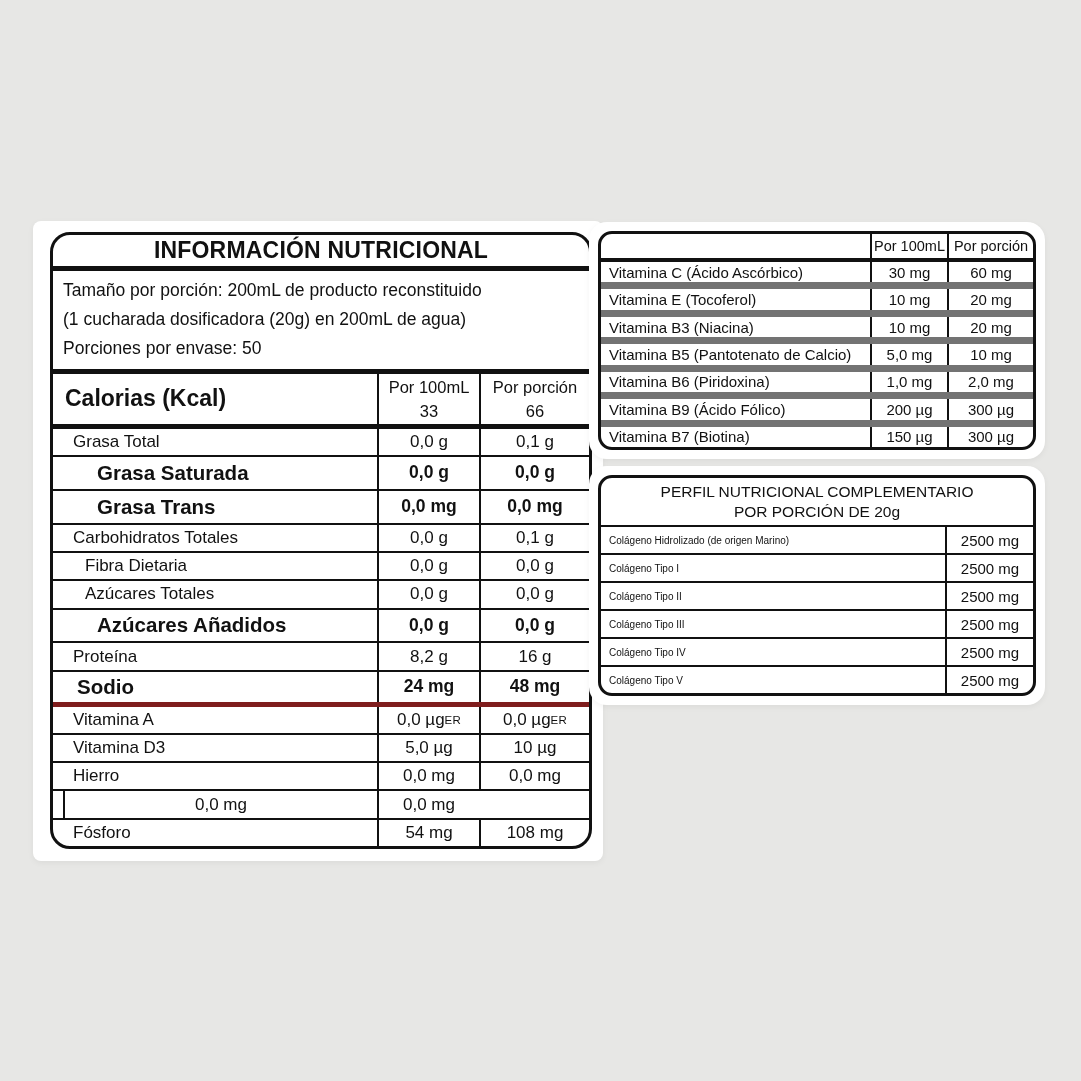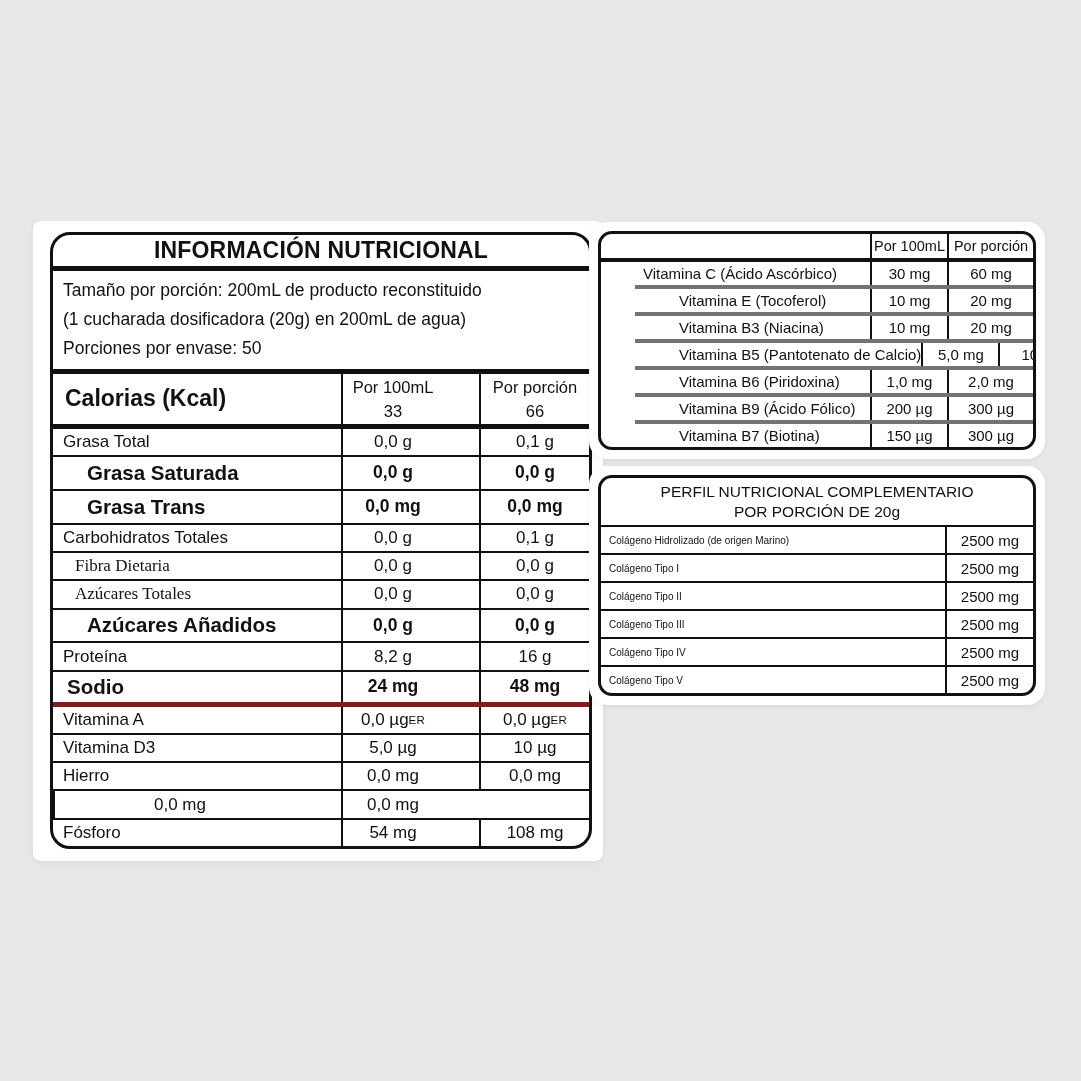--- a/index.html
+++ b/index.html
@@ -26,59 +26,59 @@
   }
   .nf-title{
     height:33px;display:flex;align-items:center;justify-content:center;
     font-size:23px;font-weight:bold;border-bottom:5px solid #111;
     letter-spacing:.2px;
   }
   .nf-serving{
     padding:5px 10px 6px 10px;font-size:17.5px;line-height:29px;
     border-bottom:5px solid #111;
   }
-  .nf-grid{display:grid;grid-template-columns:1fr 102px 110px;gap:36px;}
+  .nf-grid{display:grid;grid-template-columns:1fr 102px 110px;}
   .nf-cal-row{height:53px;border-bottom:5px solid #111;}
   .nf-cal-label{
     display:flex;align-items:center;padding-left:12px;
     font-size:23px;font-weight:bold;
   }
   .nf-col{
     border-left:2.5px solid #111;display:flex;flex-direction:column;
     align-items:center;justify-content:center;text-align:center;
   }
   .nf-cal-col{font-size:16.5px;line-height:24px;}
-  .nf-row{height:28px;}
+  .nf-row{height:28px;padding-left:10px;}
   .nf-row > .nf-label{
     display:flex;align-items:center;padding-left:10px;font-size:17px;
     white-space:nowrap;
   }
   .nf-row > .nf-col{font-size:17px;flex-direction:row;}
   .nf-row + .nf-row{border-top:2px solid #111;}
   .nf-row.t-thick{border-top:5px solid #7f1d1d;}
   .nf-row.bold{height:34px;}
   .nf-row.bold > .nf-label{font-size:20.5px;font-weight:bold;}
   .nf-row.bold > .nf-col{font-size:17.5px;font-weight:bold;}
   .nf-row.sodio{height:32px;}
   .nf-row.sodio > .nf-label{padding-left:14px;}
-  .nf-row .ind1{padding-left:22px;font-family:Liberation Serif, serif;}
+  .nf-row .ind1{padding-left:22px;}
   .nf-row .ind2{padding-left:34px;}
   .unit-suffix{font-size:11.5px;letter-spacing:.2px;}
 
   
   .vt-table{
     position:absolute;left:9px;top:9px;right:9px;bottom:9px;
     border:3px solid #111;border-radius:14px;overflow:hidden;
     display:flex;flex-direction:column;background:#fff;
   }
   .vt-grid{display:grid;grid-template-columns:1fr 77px 86px;}
   .vt-header{height:24px;border-bottom:4px solid #111;}
   .vt-header .vt-col{font-size:14.5px;}
-  .vt-row{flex:1;min-height:0;margin-left:34px;}
-  .vt-row + .vt-row{border-top:4px solid #737373;padding-left:36px;}
+  .vt-row{flex:1;min-height:0;}
+  .vt-row + .vt-row{border-top:7px solid #737373;}
   .vt-label{
     display:flex;align-items:center;padding-left:8px;font-size:15px;
     white-space:nowrap;
   }
   .vt-col{
     border-left:2px solid #111;display:flex;align-items:center;
     justify-content:center;font-size:15px;
   }
 
   

